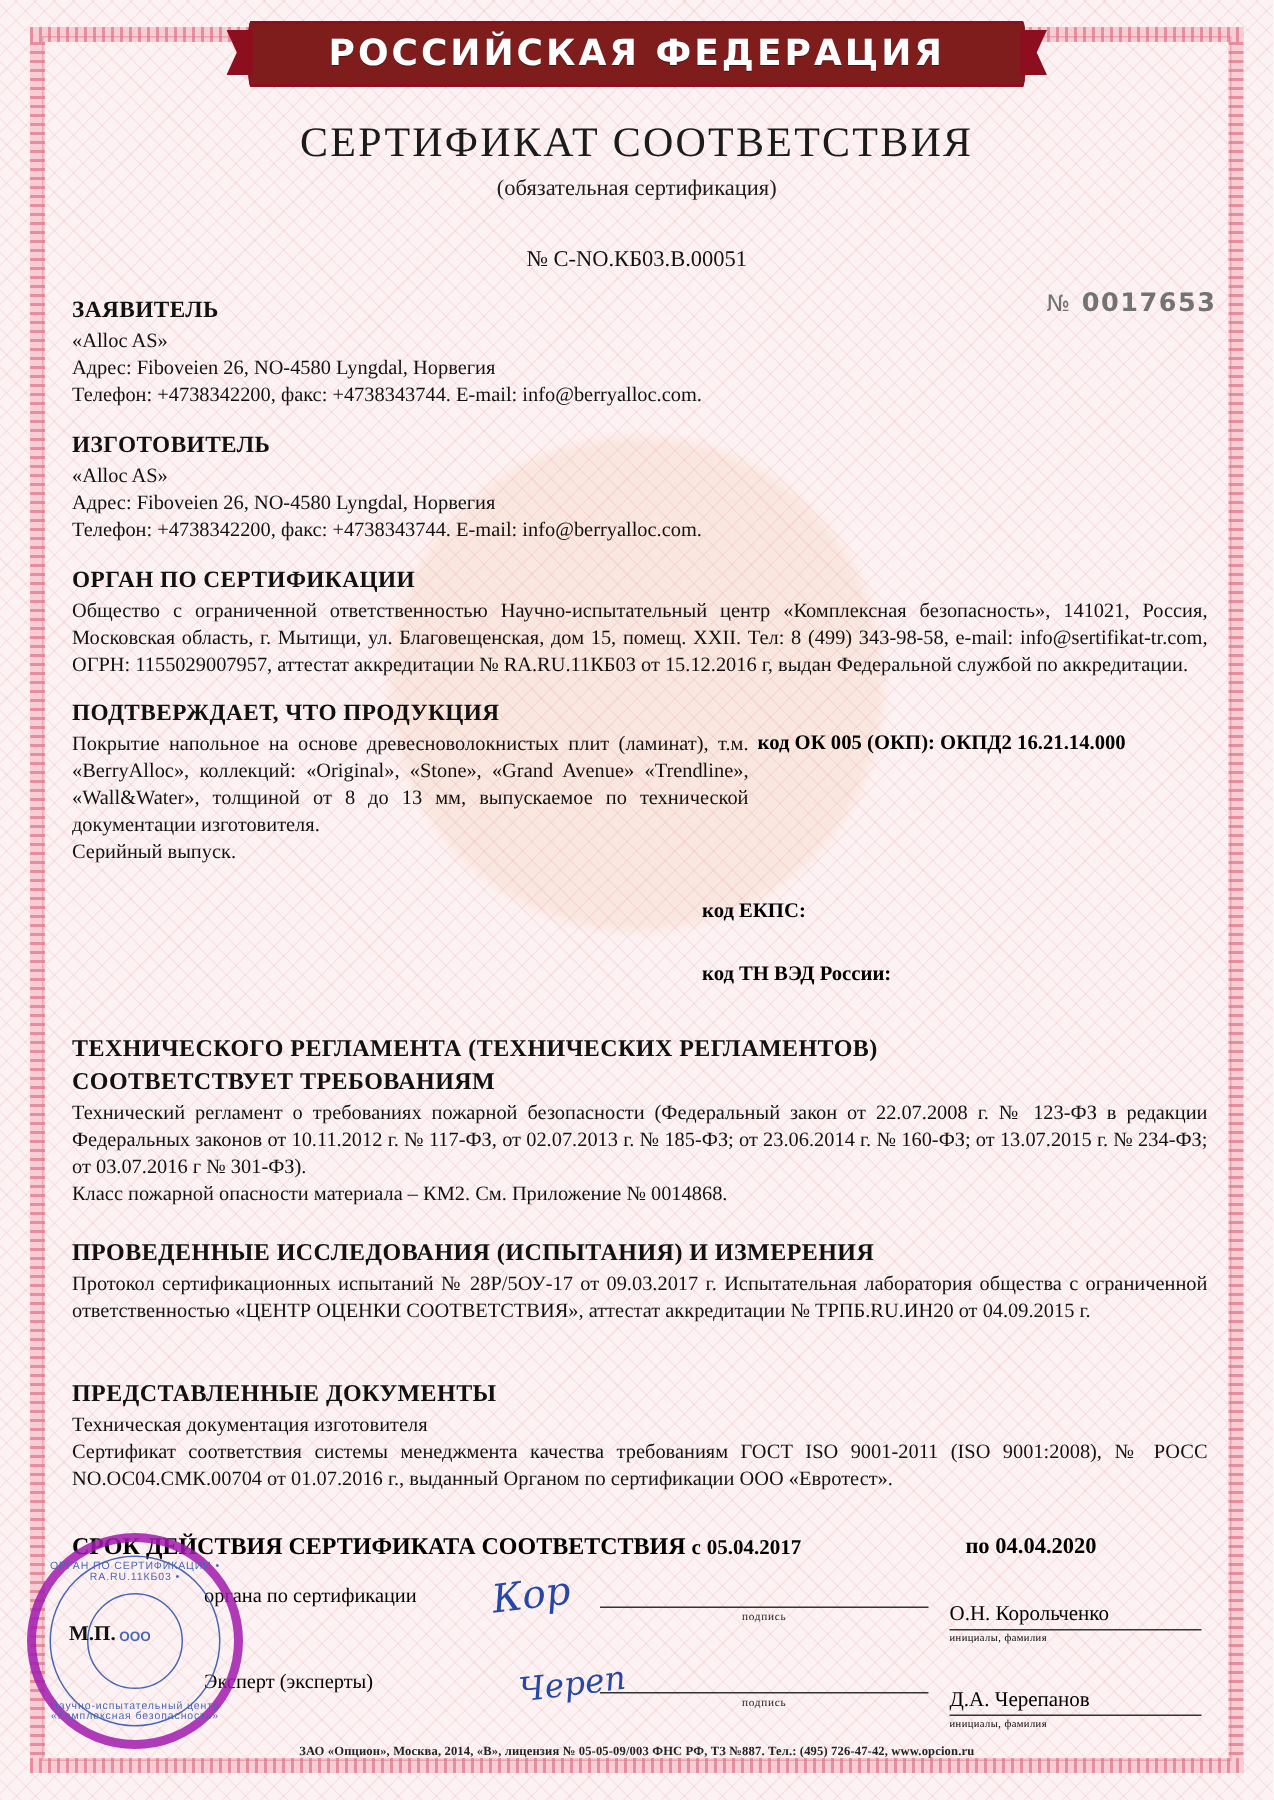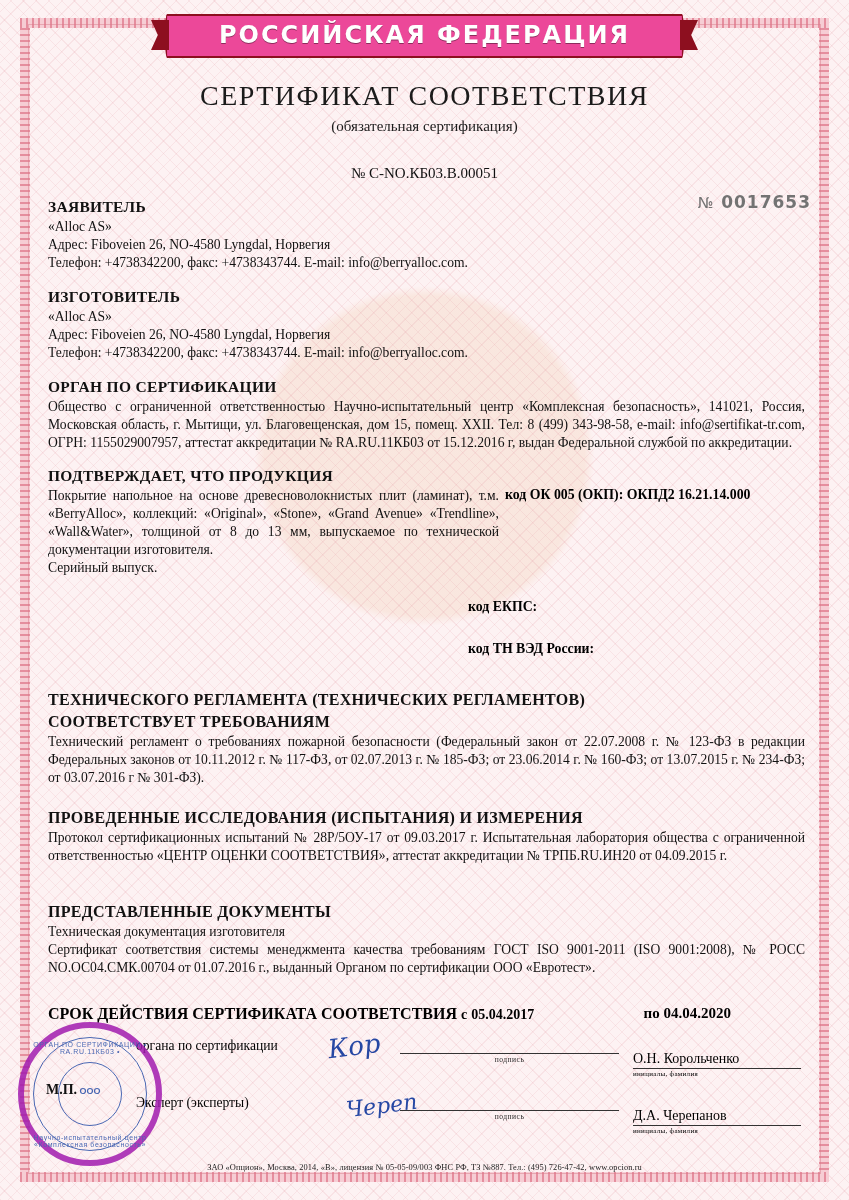--- a/index.html
+++ b/index.html
@@ -58,21 +58,21 @@
   }
 
   
   .ribbon-wrap {
     display: flex;
     justify-content: center;
     margin-top: 4px;
   }
   .ribbon {
     position: relative;
-    background: #ec4899;
+    background: #7f1d1d;
     color: #fff;
     padding: 7px 54px 9px 54px;
     font-family: "DejaVu Sans", sans-serif;
     font-weight: bold;
     font-size: 24px;
     letter-spacing: 2px;
     border-radius: 4px / 40px;
     box-shadow: inset 0 0 0 2px #8d0f1f;
     text-shadow: 0 1px 0 rgba(0,0,0,0.4);
   }
@@ -305,20 +305,21 @@
   }
 
   .footer {
     position: absolute;
     left: 0; right: 0;
     bottom: 8px;
     text-align: center;
     font-size: 8.4px;
     color: #222;
     letter-spacing: .1px;
+    font-weight: bold;
   }
 </style>
 </head>
 <body>
 
 <div class="page">
   <div class="bg-pattern"></div>
   <div class="border-frame"></div>
   <div class="inner-frame"></div>
 
@@ -375,20 +376,21 @@
       <div class="code-row2">
         <span>код ТН ВЭД России:</span>
         <span></span>
       </div>
     </div>
 
     <div class="section" style="margin-top:34px;">
       <div class="sec-head sec-head-lg" style="margin-bottom:4px;">ТЕХНИЧЕСКОГО РЕГЛАМЕНТА (ТЕХНИЧЕСКИХ РЕГЛАМЕНТОВ)</div>
       <div class="sec-head sec-head-lg">СООТВЕТСТВУЕТ ТРЕБОВАНИЯМ</div>
       <div class="line just">Технический регламент о требованиях пожарной безопасности (Федеральный закон от 22.07.2008 г. № 123-ФЗ в редакции Федеральных законов от 10.11.2012 г.  № 117-ФЗ, от 02.07.2013 г. № 185-ФЗ; от 23.06.2014 г. № 160-ФЗ; от 13.07.2015 г. № 234-ФЗ; от 03.07.2016 г № 301-ФЗ).</div>
+      <div class="line">Класс пожарной опасности материала – КМ2. См. Приложение № 0014868.</div>
     </div>
 
     <div class="section" style="margin-top:22px;">
       <div class="sec-head sec-head-lg">ПРОВЕДЕННЫЕ ИССЛЕДОВАНИЯ (ИСПЫТАНИЯ) И ИЗМЕРЕНИЯ</div>
       <div class="line just">Протокол сертификационных испытаний № 28Р/5ОУ-17 от 09.03.2017 г. Испытательная лаборатория общества с ограниченной ответственностью  «ЦЕНТР ОЦЕНКИ СООТВЕТСТВИЯ», аттестат аккредитации № ТРПБ.RU.ИН20 от 04.09.2015 г.</div>
     </div>
 
     <div class="section" style="margin-top:38px;">
       <div class="sec-head sec-head-lg">ПРЕДСТАВЛЕННЫЕ ДОКУМЕНТЫ</div>
       <div class="line">Техническая документация изготовителя</div>

